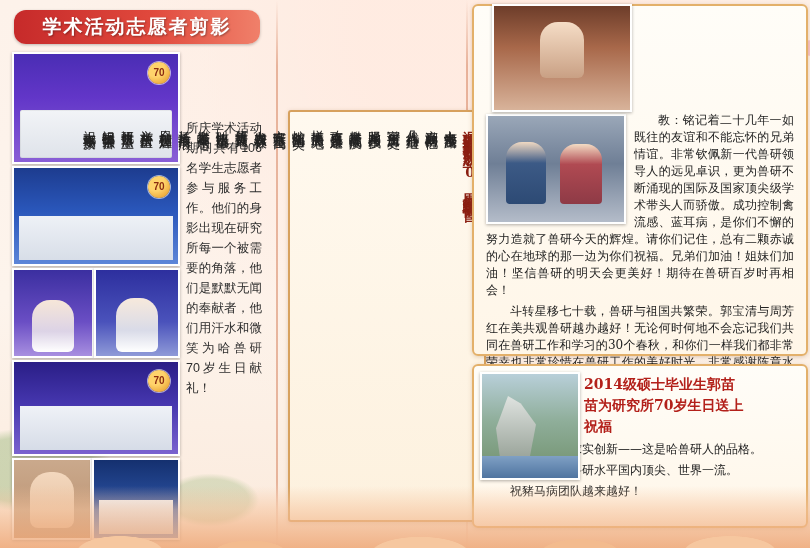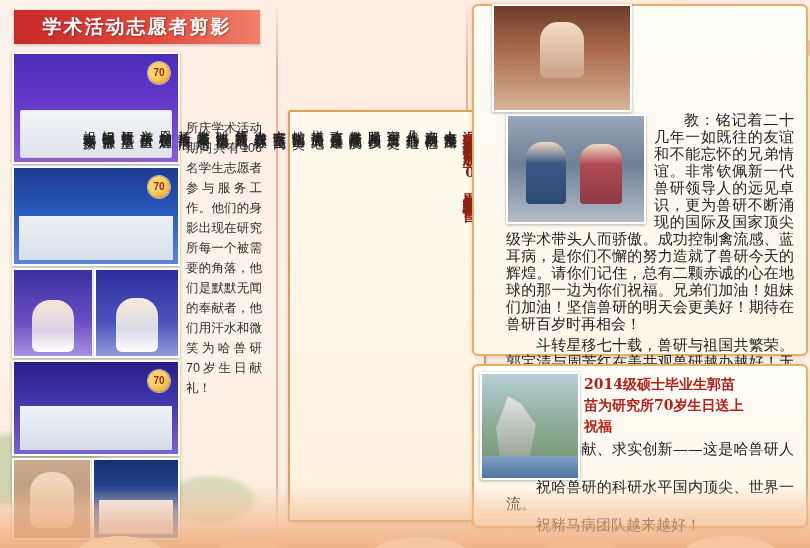--- a/index.html
+++ b/index.html
@@ -50,21 +50,21 @@
   }
   .sep-line{
     position:absolute;top:0;width:2px;height:548px;
     background:linear-gradient(180deg,rgba(214,132,96,0) 0%,rgba(214,132,96,.55) 12%,rgba(214,132,96,.55) 88%,rgba(214,132,96,0) 100%);
   }
 
   
   .left-panel{position:absolute;left:0;top:0;width:272px;height:548px;}
   .banner{
     position:absolute;left:14px;top:10px;width:246px;height:34px;
-    border-radius:0;
+    border-radius:12px;
     background:linear-gradient(90deg,#c62a2a 0%,#e0483c 55%,#f0806a 100%);
     box-shadow:0 1px 3px rgba(0,0,0,.25);
     display:flex;align-items:center;justify-content:center;
   }
   .banner-text{
     color:#fff;font-size:19px;font-weight:bold;letter-spacing:2px;
     font-family:"DejaVu Serif","Liberation Serif",serif;
     text-shadow:1px 1px 2px rgba(0,0,0,.35);
   }
   .photo{
@@ -145,24 +145,23 @@
     box-shadow:0 1px 4px rgba(160,110,60,.3);
   }
   .card-a{left:472px;top:4px;width:332px;height:348px;}
   .card-b{left:472px;top:364px;width:332px;height:160px;}
   .card-title{
     color:#b3201a;font-weight:bold;font-size:14px;line-height:21px;text-align:center;
     font-family:"DejaVu Serif","Liberation Serif",serif;
     padding:8px 18px 4px;
   }
   .card-body{
-    font-size:15px;line-height:17px;color:#222;text-align:justify;
+    font-size:12px;line-height:17px;color:#222;text-align:justify;
     font-family:"DejaVu Serif","Liberation Serif",serif;
     padding:0 12px;
-    margin-left:20px;
   }
   .card-body p{margin:0 0 4px;text-indent:2em;}
   .inline-photo{
     float:left;margin:2px 8px 2px 0;border:2px solid #fff;
     box-shadow:0 1px 3px rgba(0,0,0,.3);
   }
   .couple-photo{
     width:136px;height:106px;
     background:linear-gradient(180deg,#9aa7b8 0%,#6f7f96 45%,#b4bcc9 100%);
     position:relative;overflow:hidden;

